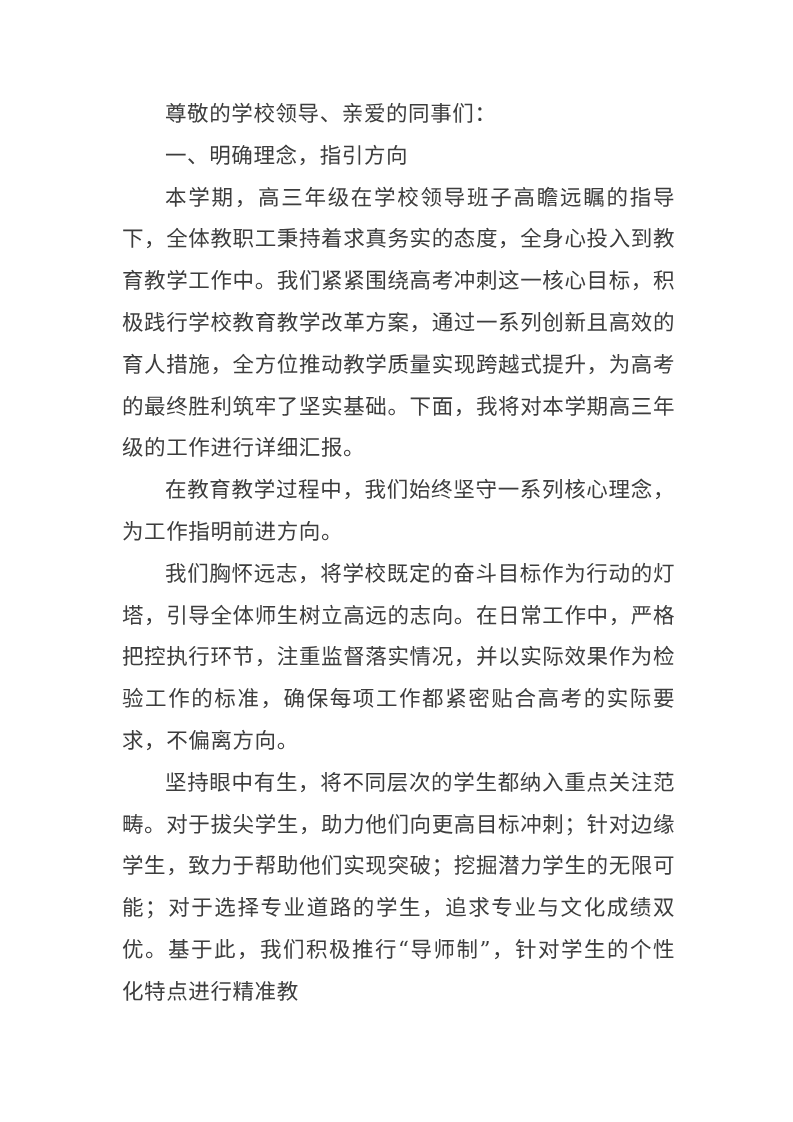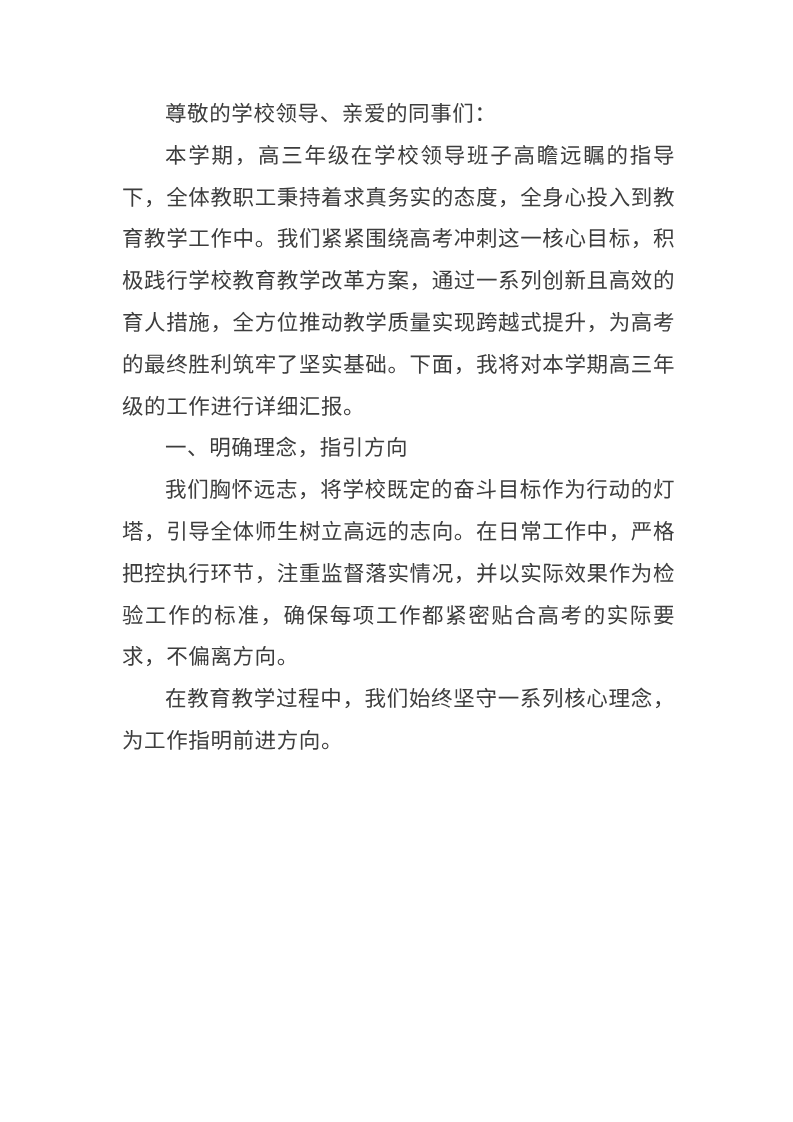--- a/index.html
+++ b/index.html
@@ -32,18 +32,19 @@
     font-weight: 400;
     word-break: break-all;
   }
 </style>
 </head>
 <body>
 
 <div class="page">
   <div class="doc-body">
     <p>尊敬的学校领导、亲爱的同事们：</p>
+    <p>一、明确理念，指引方向</p>
     <p>本学期，高三年级在学校领导班子高瞻远瞩的指导下，全体教职工秉持着求真务实的态度，全身心投入到教育教学工作中。我们紧紧围绕高考冲刺这一核心目标，积极践行学校教育教学改革方案，通过一系列创新且高效的育人措施，全方位推动教学质量实现跨越式提升，为高考的最终胜利筑牢了坚实基础。下面，我将对本学期高三年级的工作进行详细汇报。</p>
-    <p>一、明确理念，指引方向</p>
+    <p>在教育教学过程中，我们始终坚守一系列核心理念，为工作指明前进方向。</p>
     <p>我们胸怀远志，将学校既定的奋斗目标作为行动的灯塔，引导全体师生树立高远的志向。在日常工作中，严格把控执行环节，注重监督落实情况，并以实际效果作为检验工作的标准，确保每项工作都紧密贴合高考的实际要求，不偏离方向。</p>
-    <p>在教育教学过程中，我们始终坚守一系列核心理念，为工作指明前进方向。</p>
+    <p>坚持眼中有生，将不同层次的学生都纳入重点关注范畴。对于拔尖学生，助力他们向更高目标冲刺；针对边缘学生，致力于帮助他们实现突破；挖掘潜力学生的无限可能；对于选择专业道路的学生，追求专业与文化成绩双优。基于此，我们积极推行“导师制”，针对学生的个性化特点进行精准教</p>
   </div>
 </div>
 
 </body></html>

